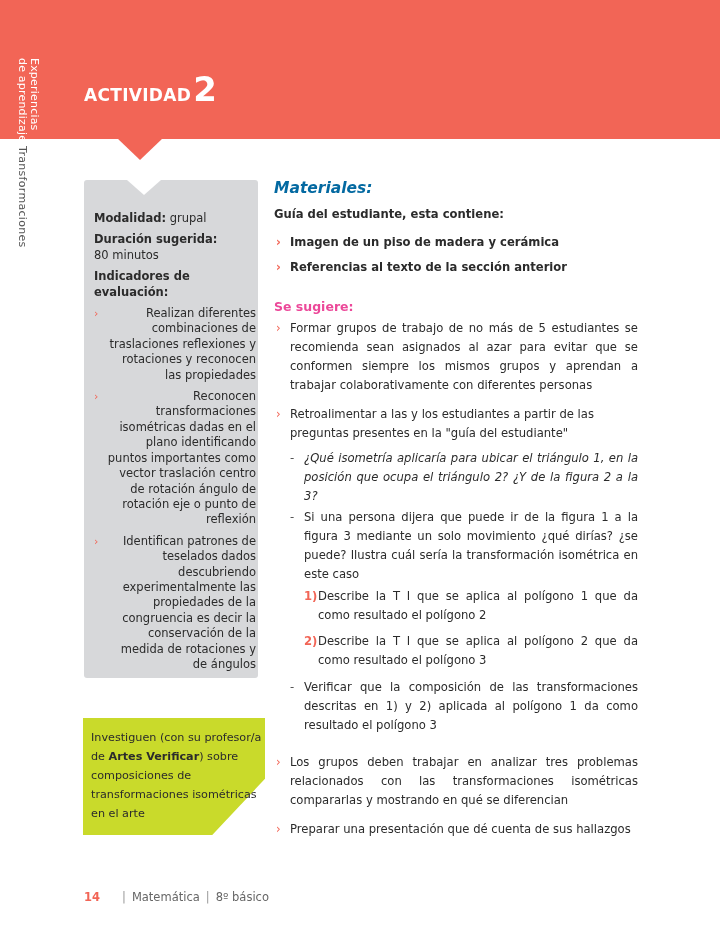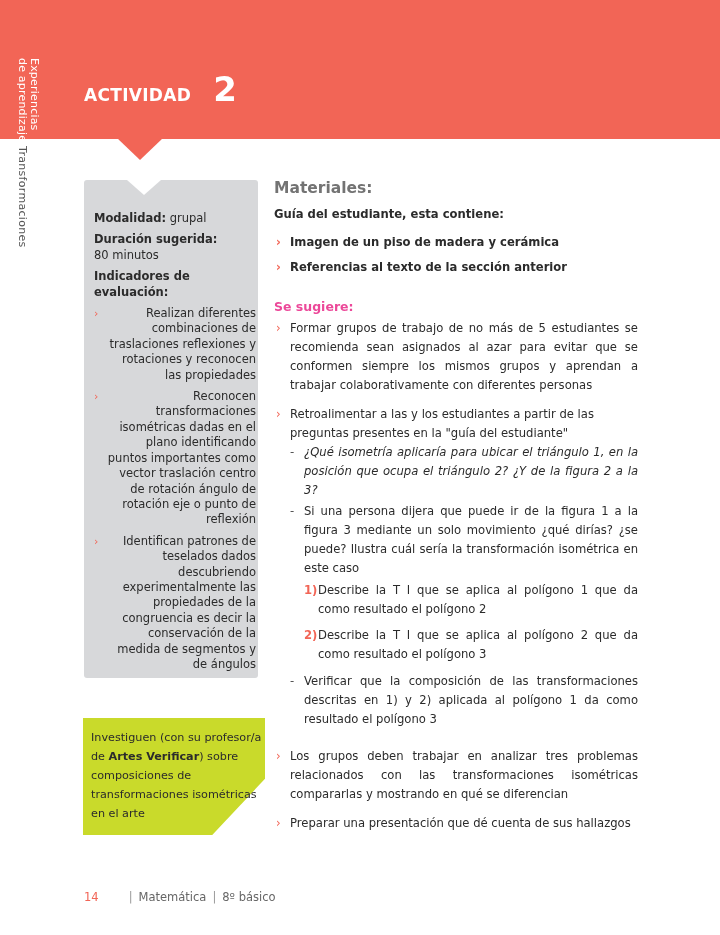--- a/index.html
+++ b/index.html
@@ -7,58 +7,58 @@
   body { position: relative; font-family: "DejaVu Sans", "Liberation Sans", sans-serif; color: #2b2b2b; }
 
   .header { position: absolute; left: 0; top: 0; width: 720px; height: 139px; background: #f26556; }
   .header-notch { position: absolute; left: 117px; top: 138px; width: 0; height: 0;
     border-left: 23px solid transparent; border-right: 23px solid transparent; border-top: 22px solid #f26556; }
   .side-label { position: absolute; left: 16px; top: 58px; writing-mode: vertical-rl; color: #ffffff;
     font-size: 11px; line-height: 12px; letter-spacing: 0.2px; }
   .side-label span { display: block; }
   .side-topic { position: absolute; left: 16px; top: 146px; writing-mode: vertical-rl; color: #555;
     font-size: 11px; letter-spacing: 0.3px; }
-  .activity-title { position: absolute; left: 84px; top: 74px; color: #ffffff; display: flex; align-items: baseline; gap: 22px; }
+  .activity-title { position: absolute; left: 84px; top: 74px; color: #ffffff; display: flex; align-items: baseline; gap: 2px; }
   .activity-title .lbl { font-size: 17px; font-weight: bold; letter-spacing: 0.3px; }
   .activity-title .num { font-size: 34px; font-weight: bold; line-height: 30px; }
 
   .info-box { position: absolute; left: 84px; top: 180px; width: 174px; height: 498px; background: #d7d8da; border-radius: 3px; }
   .info-notch { position: absolute; left: 127px; top: 180px; width: 0; height: 0;
     border-left: 17px solid transparent; border-right: 17px solid transparent; border-top: 15px solid #ffffff; }
   .info-content { position: absolute; left: 94px; top: 211px; width: 162px; font-size: 11.5px; line-height: 15.4px; color: #2b2b2b; }
   .info-content .row { margin-bottom: 6px; }
   .info-content b { font-weight: bold; }
   .ind-list { list-style: none; }
   .ind-list li { position: relative; padding-left: 12px; margin-bottom: 6px; text-align: right; }
   .ind-list li::before { content: "›"; position: absolute; left: 0; top: 0; color: #f26556; font-size: 11px; }
 
   .green-box { position: absolute; left: 83px; top: 718px; width: 182px; height: 117px; background: #c9da2b;
     clip-path: polygon(0 0, 100% 0, 100% 52%, 71% 100%, 0 100%); }
   .green-text { position: absolute; left: 91px; top: 728px; width: 172px; font-size: 11.2px; line-height: 19px; color: #2b2b2b; }
 
   .main { position: absolute; left: 274px; top: 178px; width: 364px; font-size: 11.6px; line-height: 19px; color: #2b2b2b; }
-  .h-materiales { color: #737373; font-size: 15.5px; font-weight: bold; margin-bottom: 7px; line-height: 20px; }
+  .h-materiales { color: #0369a1; font-size: 15.5px; font-weight: bold; margin-bottom: 7px; line-height: 20px; font-style: italic; }
   .lead { font-weight: bold; margin-bottom: 9px; }
   .blist { list-style: none; }
   .blist > li { position: relative; padding-left: 16px; }
   .blist > li::before { content: "›"; position: absolute; left: 2px; top: 0; color: #f26556; }
   .mat-list li { margin-bottom: 6px; font-weight: bold; }
   .h-sugiere { color: #ec4899; font-size: 12.5px; font-weight: bold; margin-top: 20px; margin-bottom: 3px; }
   .justify { text-align: justify; }
   .sug-list > li { margin-bottom: 10px; }
-  .dash-list { list-style: none; margin-top: 0; }
+  .dash-list { list-style: none; margin-top: 6px; }
   .dash-list > li { position: relative; padding-left: 14px; margin-bottom: 2px; }
   .dash-list > li::before { content: "-"; position: absolute; left: 0; top: 0; color: #555; }
   .italic { font-style: italic; }
   .num-list { list-style: none; margin-top: 3px; margin-bottom: 8px; }
   .num-list li { position: relative; padding-left: 14px; margin-bottom: 7px; }
   .num-list li .n { position: absolute; left: 0; top: 0; color: #f26556; font-weight: bold; }
 
   .footer { position: absolute; left: 84px; top: 890px; font-size: 11.5px; color: #666; display: flex; gap: 6px; align-items: baseline; }
-  .footer .page { color: #f26556; font-weight: normal; margin-right: 24px; }
+  .footer .page { color: #f26556; font-weight: bold; margin-right: 16px; }
   .footer .sep { color: #999; }
 </style>
 </head>
 <body>
 
 <div class="header"></div>
 <div class="header-notch"></div>
 <div class="side-label">
   <span>Experiencias</span>
   <span>de aprendizaje</span>
@@ -75,21 +75,21 @@
   <div class="row">
     <b>Modalidad:</b>
     <span>grupal</span>
   </div>
   <div><b>Duración sugerida:</b></div>
   <div class="row">80 minutos</div>
   <div class="row"><b>Indicadores de evaluación:</b></div>
   <ul class="ind-list">
     <li>Realizan diferentes combinaciones de traslaciones reflexiones y rotaciones y reconocen las propiedades</li>
     <li>Reconocen transformaciones isométricas dadas en el plano identificando puntos importantes como vector traslación centro de rotación ángulo de rotación eje o punto de reflexión</li>
-    <li>Identifican patrones de teselados dados descubriendo experimentalmente las propiedades de la congruencia es decir la conservación de la medida de segmentos y de ángulos</li>
+    <li>Identifican patrones de teselados dados descubriendo experimentalmente las propiedades de la congruencia es decir la conservación de la medida de rotaciones y de ángulos</li>
   </ul>
 </div>
 
 <div class="green-box"></div>
 <div class="green-text">
   <span>Investiguen (con su profesor/a de </span><b>Artes Verificar</b><span>) sobre composiciones de transformaciones isométricas en el arte</span>
 </div>
 
 <div class="main">
   <div class="h-materiales">Materiales:</div>

